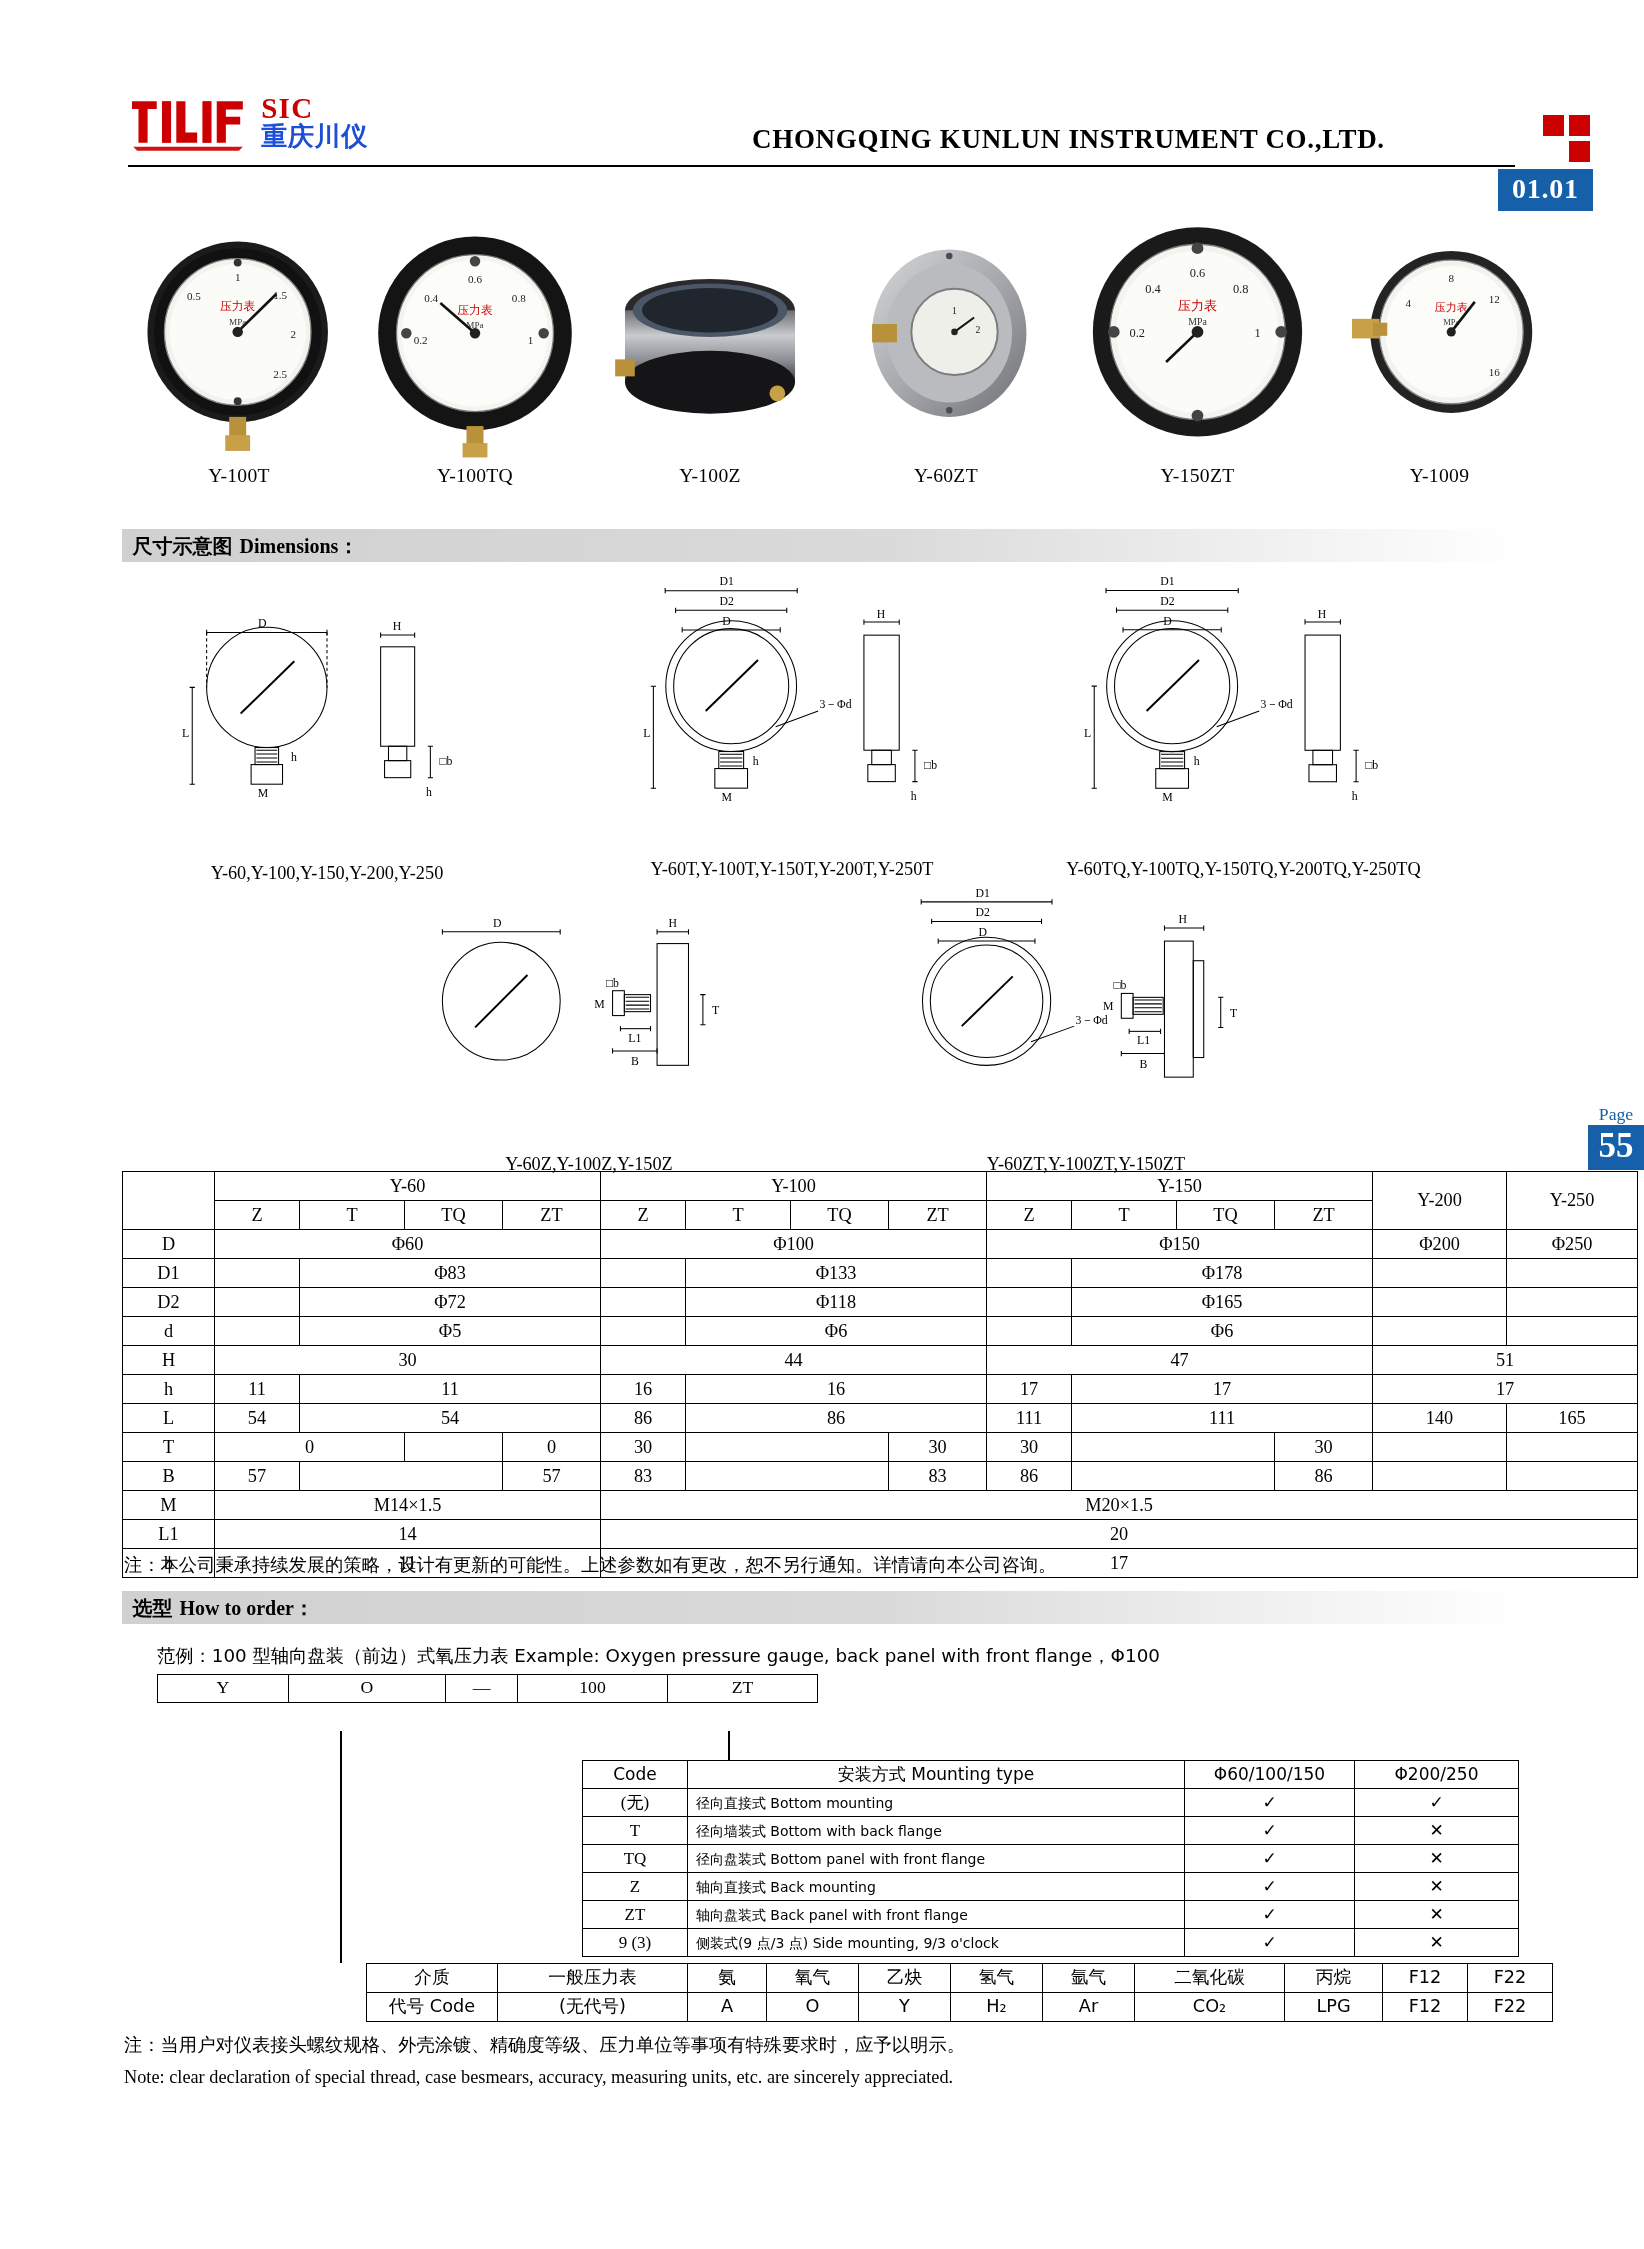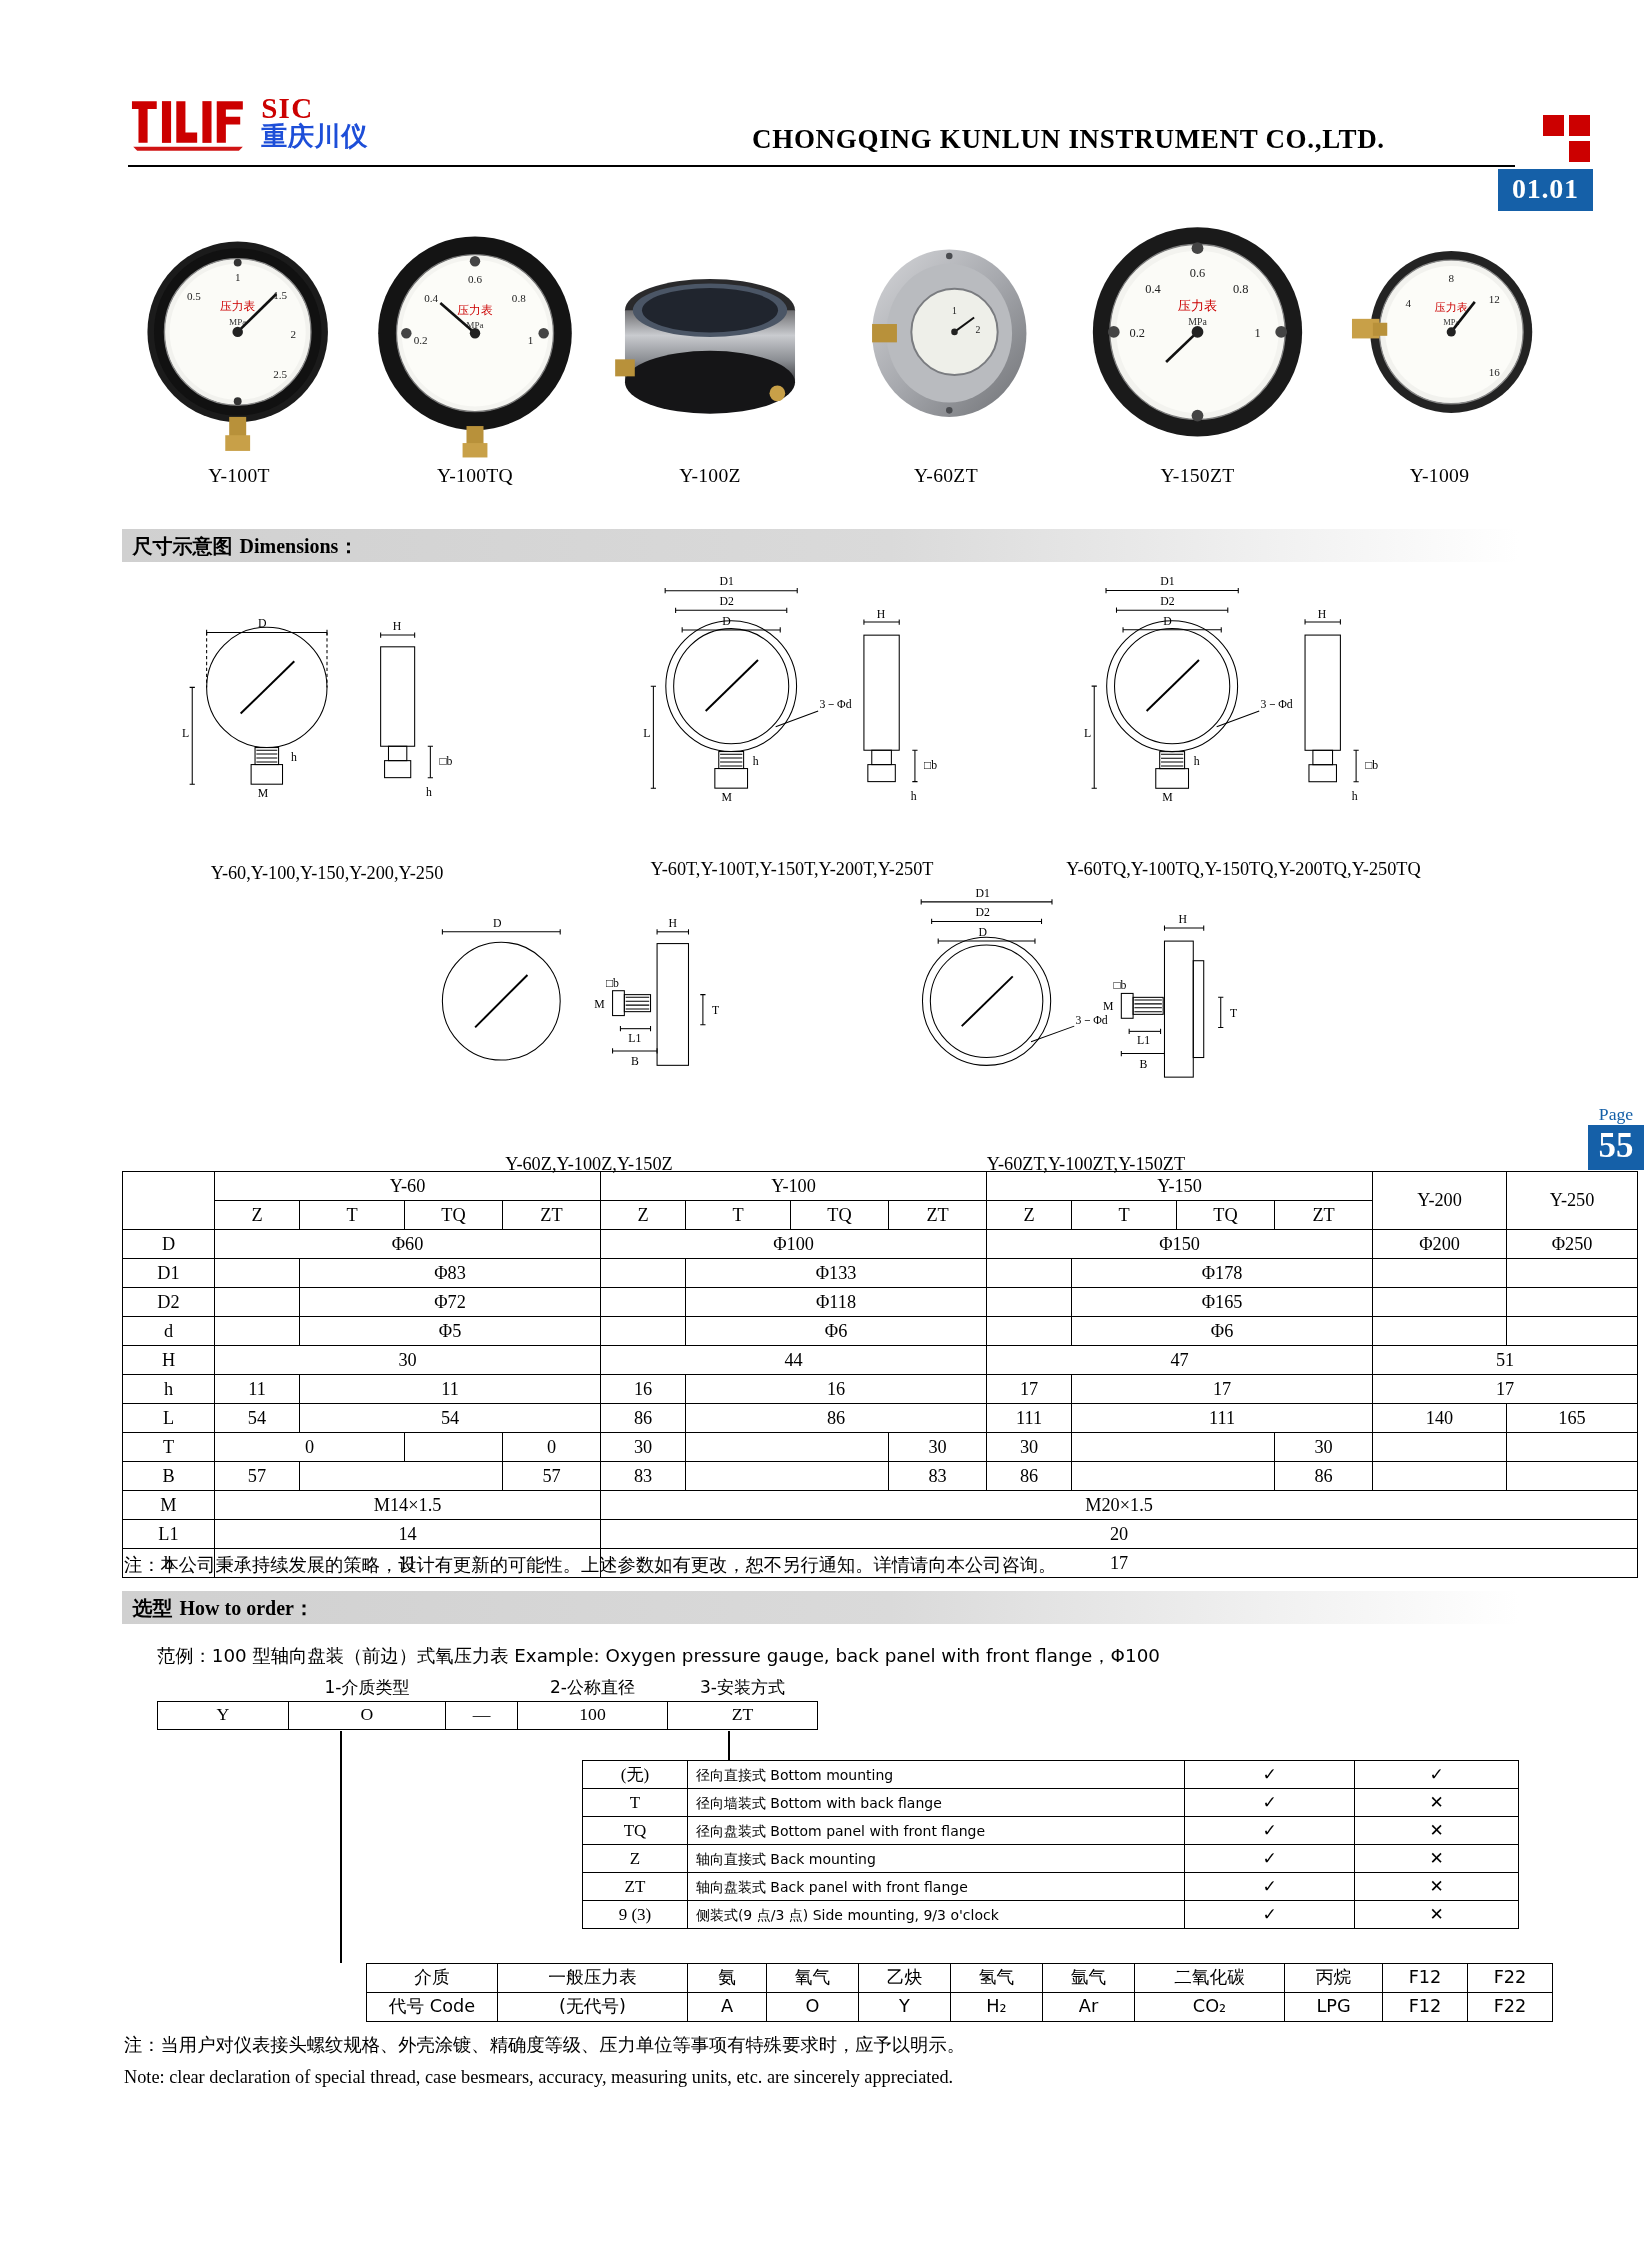--- a/index.html
+++ b/index.html
@@ -726,47 +726,46 @@
   <table class="grid" id="order-table">
     <colgroup>
       <col style="width:131px">
         <col style="width:157px">
         <col style="width:72px">
         <col style="width:150px">
         <col style="width:150px">
     </colgroup>
     <tbody>
       <tr>
-        <td class="noborder"></td>
-        <td class="noborder hdr">1-介质类型</td>
-        <td class="noborder"></td>
-        <td class="noborder hdr">2-公称直径</td>
-        <td class="noborder hdr">3-安装方式</td>
-      </tr>
-      <tr>
         <td>Y</td>
         <td>O</td>
         <td>—</td>
         <td>100</td>
         <td>ZT</td>
       </tr>
     </tbody>
   </table>
 
   <div class="connector" style="left:728px; top:1731px; width:2px; height:29px;"></div>
   <div class="connector" style="left:340px; top:1731px; width:2px; height:232px;"></div>
 
   <table class="grid" id="mount-table">
     <colgroup>
       <col style="width:105px">
         <col style="width:497px">
         <col style="width:170px">
         <col style="width:164px">
     </colgroup>
     <tbody>
+      <tr>
+        <td class="hd">Code</td>
+        <td class="hd">安装方式 Mounting type</td>
+        <td class="hd">Φ60/100/150</td>
+        <td class="hd">Φ200/250</td>
+      </tr>
       <tr>
         <td>(无)</td>
         <td class="left"><span>径向直接式</span> <span>Bottom mounting</span></td>
         <td>✓</td>
         <td>✓</td>
       </tr>
       <tr>
         <td>T</td>
         <td class="left"><span>径向墙装式</span> <span>Bottom with back flange</span></td>
         <td>✓</td>

